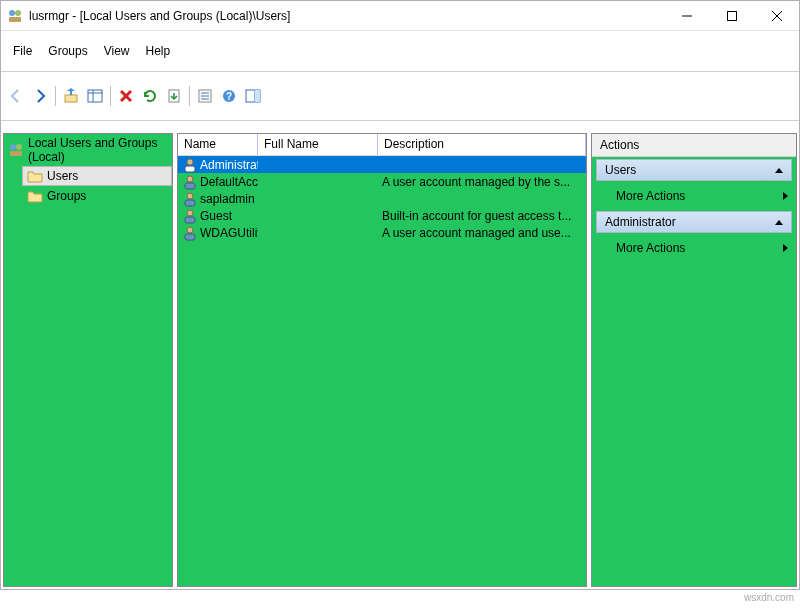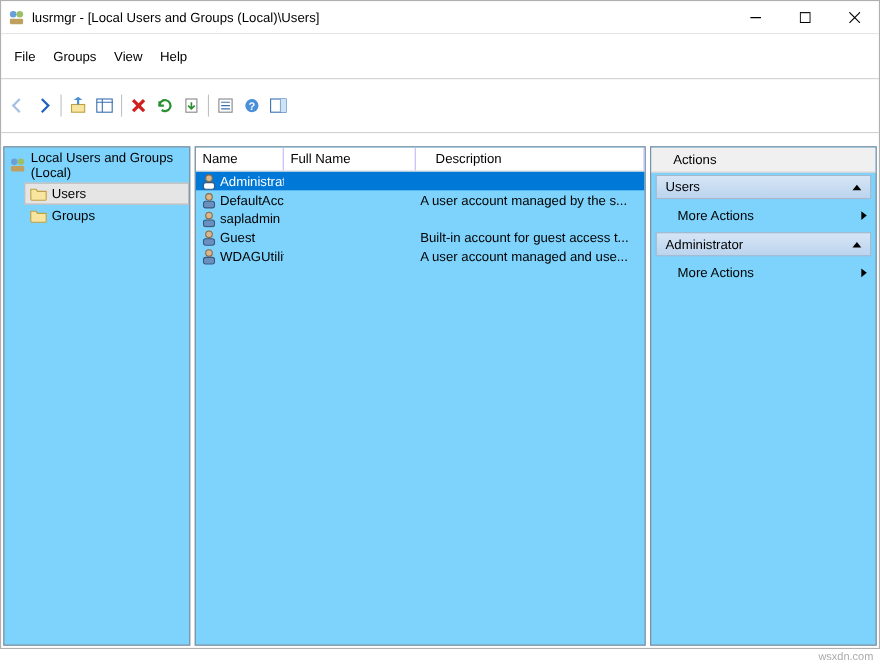--- a/index.html
+++ b/index.html
@@ -76,21 +76,21 @@
 
   
   .main {
     flex: 1;
     display: flex;
     min-height: 0;
   }
   .pane {
     border: 1px solid #828790;
     margin: 2px;
-    background: #7dd3fc;
+    background: #22c55e;
     overflow: hidden;
   }
   .tree-pane { width: 170px; display: flex; flex-direction: column; }
   .list-pane { flex: 1; display: flex; flex-direction: column; }
   .actions-pane { width: 206px; display: flex; flex-direction: column; }
 
   
   .tree-root {
     display: flex; align-items: center; gap: 4px;
     padding: 2px 4px;
@@ -114,40 +114,40 @@
     border-bottom: 1px solid #d8d8d8;
     background: #fff;
   }
   .list-header .col {
     border-right: 1px solid #c4b5fd;
     padding: 3px 6px;
     color: #000;
   }
   .col-name { width: 80px; }
   .col-full { width: 120px; }
-  .col-desc { flex: 1; margin-left: 12px; }
+  .col-desc { flex: 1; }
   .list-body { flex: 1; overflow: auto; }
   .row {
     display: flex;
     height: 17px;
     align-items: center;
     padding: 0 0;
   }
   .row .cell { padding: 0 4px; white-space: nowrap; overflow: hidden; text-overflow: ellipsis; }
   .row .cell.name { width: 80px; display: flex; align-items: center; gap: 2px; }
   .row .cell.full { width: 120px; }
   .row .cell.desc { flex: 1; }
   .row.selected { background: #0078d7; color: #fff; }
   .row.selected .user-icon svg rect.body { fill: #fff; }
 
   
   .actions-header {
     background: #f0f0f0;
     border-bottom: 1px solid #d0d0d0;
-    padding: 4px 20px;
+    padding: 4px 8px;
     font-weight: 400;
   }
   .actions-section-hdr {
     background: linear-gradient(#d6e5f5, #bcd4ee);
     border: 1px solid #a8b8cc;
     margin: 2px 4px;
     padding: 3px 8px;
     display: flex; align-items: center; justify-content: space-between;
   }
   .actions-link {

